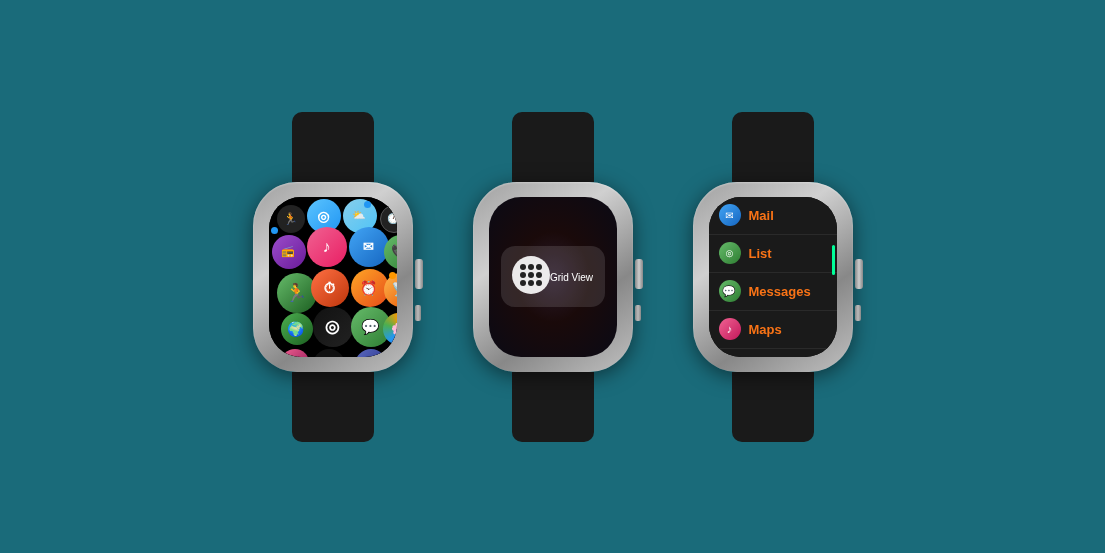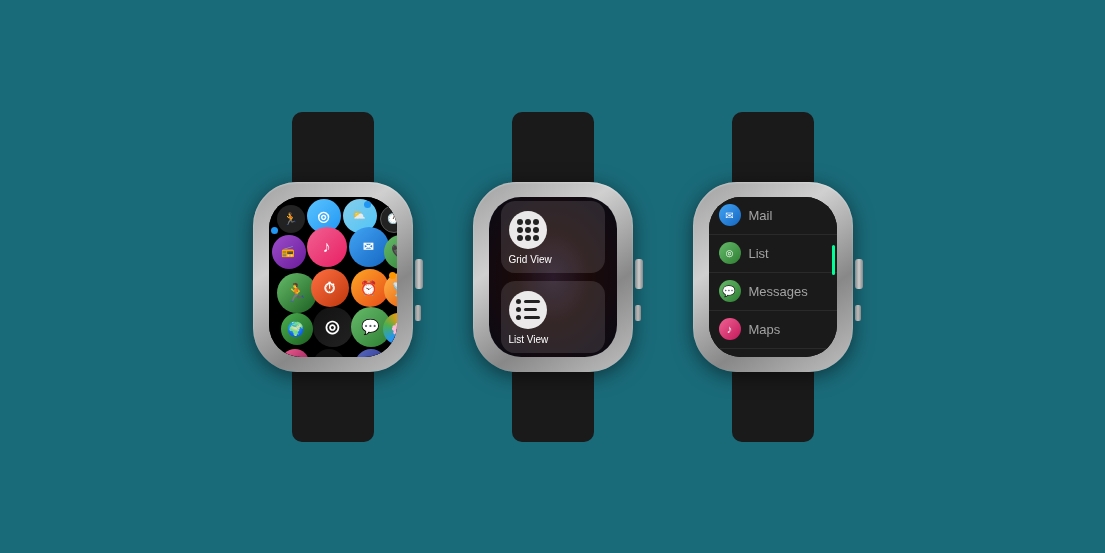--- a/index.html
+++ b/index.html
@@ -111,22 +111,22 @@
       justify-content: center;
       gap: 8px;
       padding: 12px;
     }
 
     .view-option {
       width: 100%;
       background: rgba(255,255,255,0.12);
       border-radius: 14px;
       display: flex;
-      flex-direction: column;
-      align-items: flex-start;
+      flex-direction: row;
+      align-items: center;
       justify-content: center;
       padding: 10px 8px 8px;
       cursor: pointer;
     }
 
     .view-icon {
       width: 38px;
       height: 38px;
       background: rgba(255,255,255,0.9);
       border-radius: 50%;
@@ -209,23 +209,23 @@
       border-radius: 50%;
       margin-right: 8px;
       flex-shrink: 0;
       display: flex;
       align-items: center;
       justify-content: center;
       font-size: 10px;
     }
 
     .list-item-text {
-      color: #a3a3a3;
+      color: #f97316;
       font-size: 13px;
-      font-weight: 400;
+      font-weight: 700;
     }
 
     
     .scroll-indicator {
       position: absolute;
       right: 2px;
       top: 30%;
       width: 3px;
       height: 30px;
       background: #0f9;
@@ -294,39 +294,20 @@
               <div class="dot"></div>
               <div class="dot"></div>
               <div class="dot"></div>
               <div class="dot"></div>
               <div class="dot"></div>
               <div class="dot"></div>
             </div>
           </div>
           <span class="view-label">Grid View</span>
         </div>
-        <div class="view-option">
-          <div class="view-icon">
-            <div class="lines-list">
-              <div class="line-item">
-                <div class="line-dot"></div>
-                <div class="line-bar" style="width:16px;"></div>
-              </div>
-              <div class="line-item">
-                <div class="line-dot"></div>
-                <div class="line-bar" style="width:13px;"></div>
-              </div>
-              <div class="line-item">
-                <div class="line-dot"></div>
-                <div class="line-bar" style="width:16px;"></div>
-              </div>
-            </div>
-          </div>
-          <span class="view-label">List View</span>
-        </div>
       </div>
     </div>
     <div class="watch-crown"></div>
     <div class="watch-btn"></div>
   </div>
   <div class="watch-band-bottom"></div>
 </div>
 
 <div class="watch-container">
   <div class="watch-band-top"></div>

